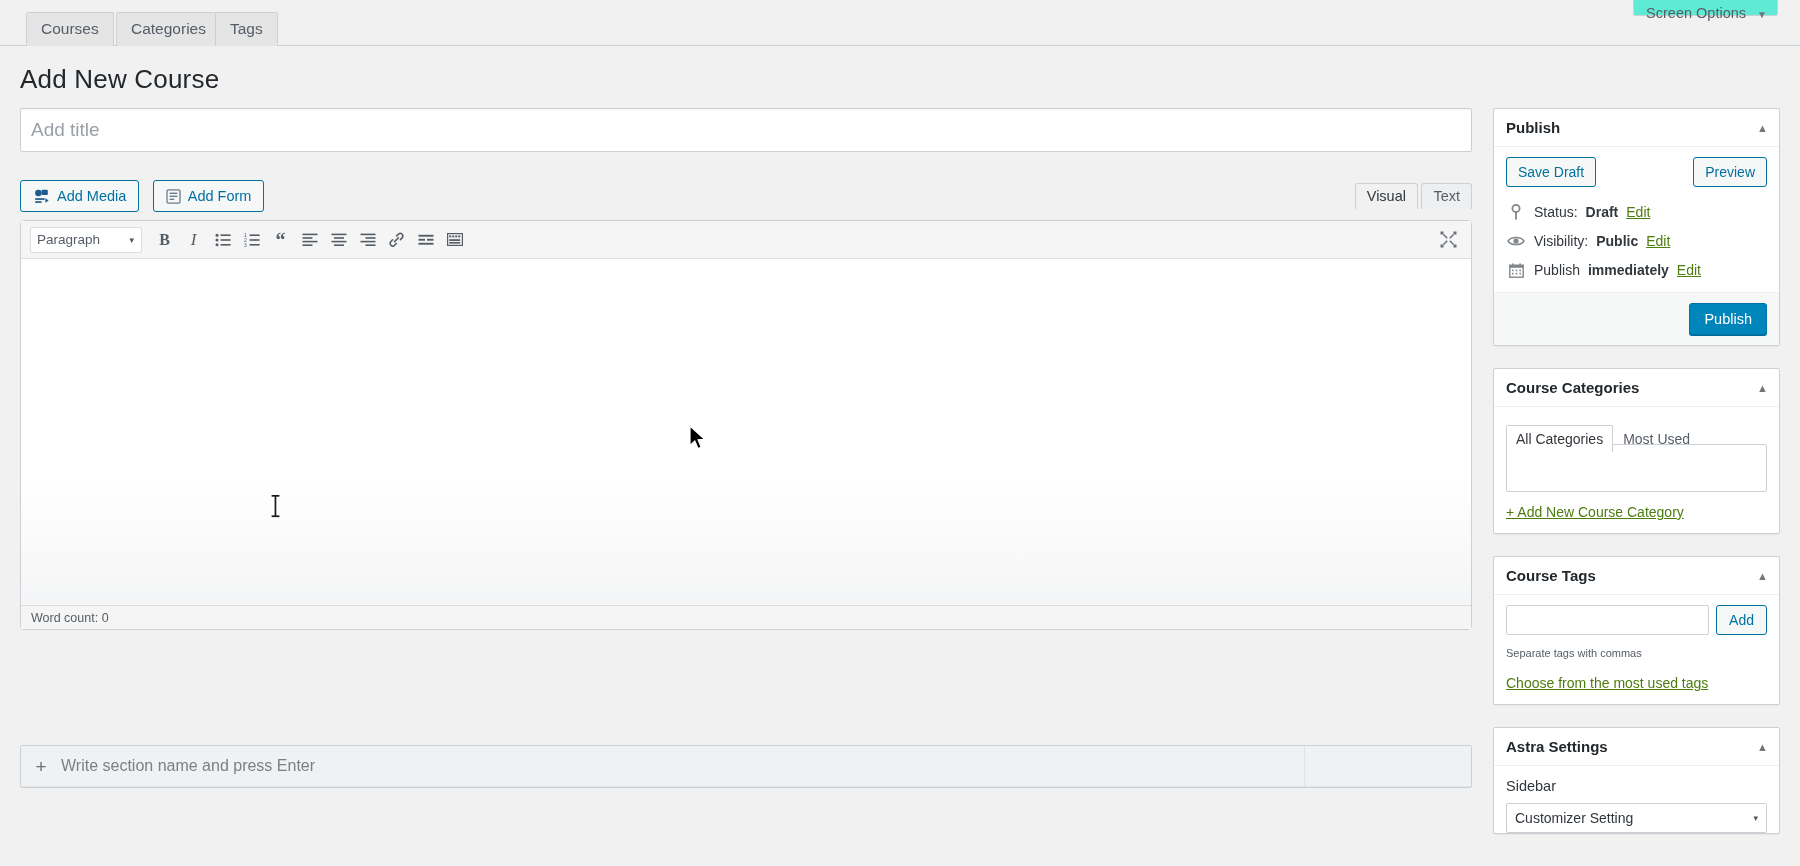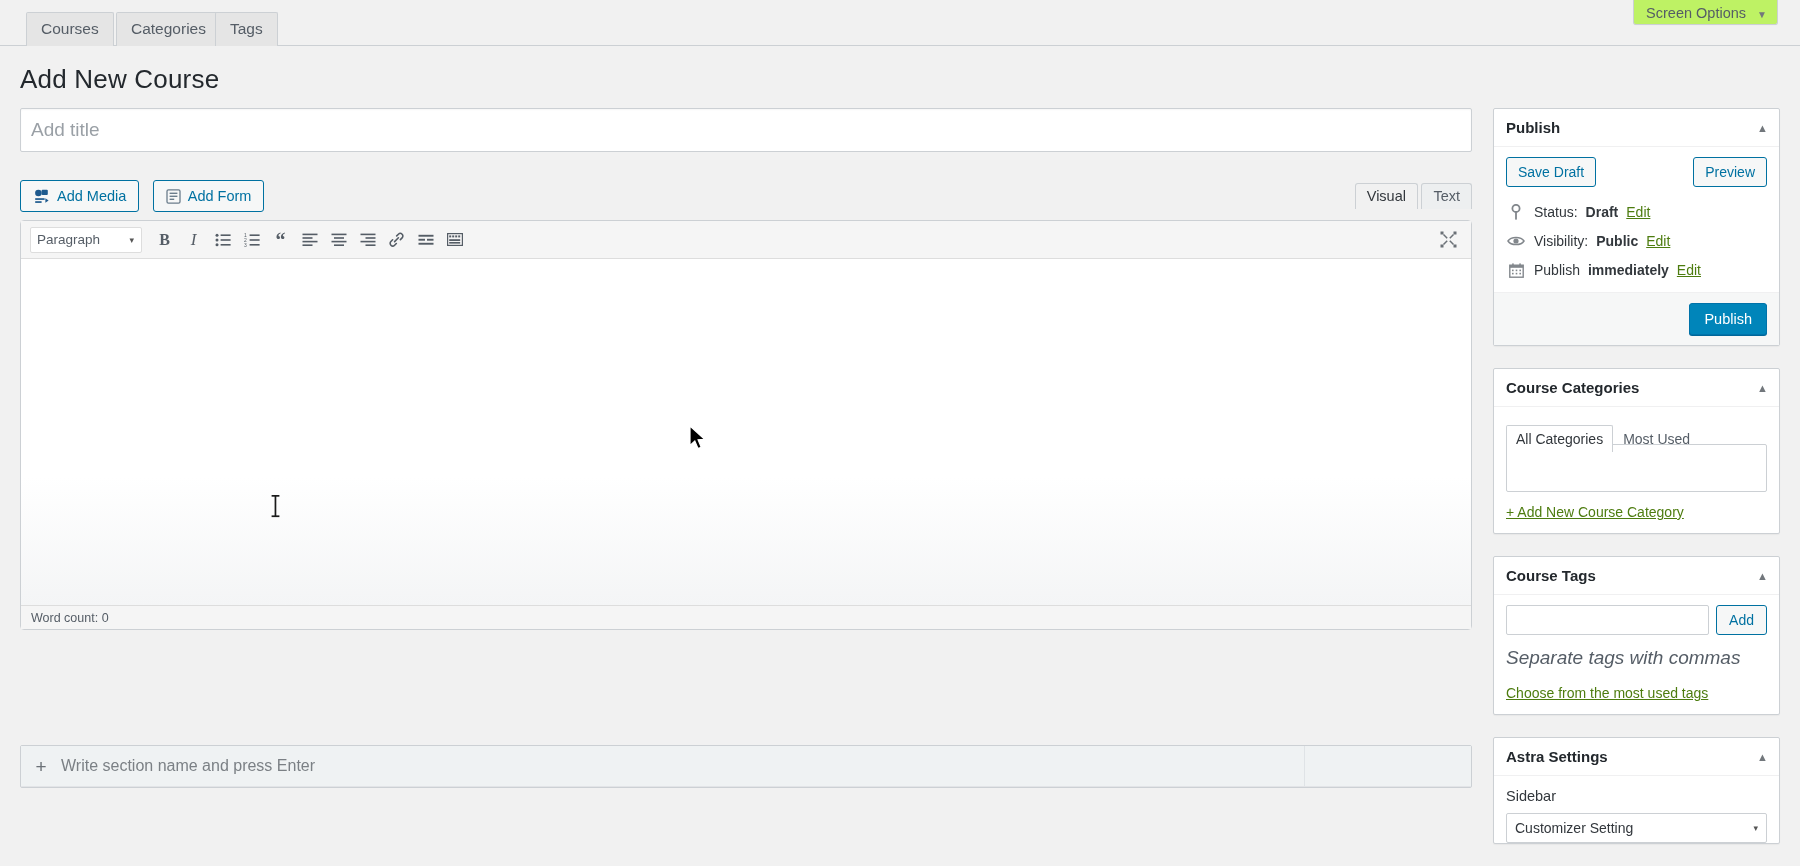--- a/index.html
+++ b/index.html
@@ -33,23 +33,23 @@
     font-size: 15.5px;
     white-space: nowrap;
     border-radius: 2px 2px 0 0;
   }
   #tab-courses   { left: 26px;  }
   #tab-categories{ left: 116px; }
   #tab-tags      { left: 215px; }
 
   #screen-options {
     position: absolute; top: -1px; right: 22px;
-    height: 26px; line-height: 28px;
+    height: 17px; line-height: 28px;
     padding: 0 10px 0 12px;
-    background: #bef264;
+    background: #5eead4;
     border: 1px solid #ccd0d4;
     border-top: none;
     border-radius: 0 0 3px 3px;
     color: #555d66; font-size: 14.5px;
     box-shadow: 0 1px 1px -1px rgba(0,0,0,.1);
   }
   #screen-options .caret { font-size: 10px; margin-left: 7px; color: #72777c; }
 
   
   #page-title {
@@ -235,21 +235,21 @@
 
   
   #tag-row { display: flex; gap: 7px; align-items: center; }
   #tag-input {
     flex: 1; height: 30px; border: 1px solid #ccd0d4;
     border-radius: 2px; background: #fff; padding: 0 8px;
     font-size: 14px; color: #32373c; outline: none;
   }
   #tag-add-button { height: 30px; line-height: 28px; padding: 0 12px; }
   #tag-help {
-    font-size: 19px; color: #555d66; font-style: italic; margin-top: 12px;
+    font-size: 11px; color: #555d66; margin-top: 12px;
   }
   #tag-choose { display: inline-block; margin-top: 16px; font-size: 14px; }
 
   
   #astra-box .pb-body { padding: 12px 12px 0; }
   #astra-sidebar-label { font-size: 14.5px; color: #32373c; }
   #astra-select {
     margin-top: 9px; height: 30px; border: 1px solid #ccd0d4;
     background: #fff; border-radius: 2px; display: flex;
     align-items: center; padding: 0 8px; font-size: 14px;

